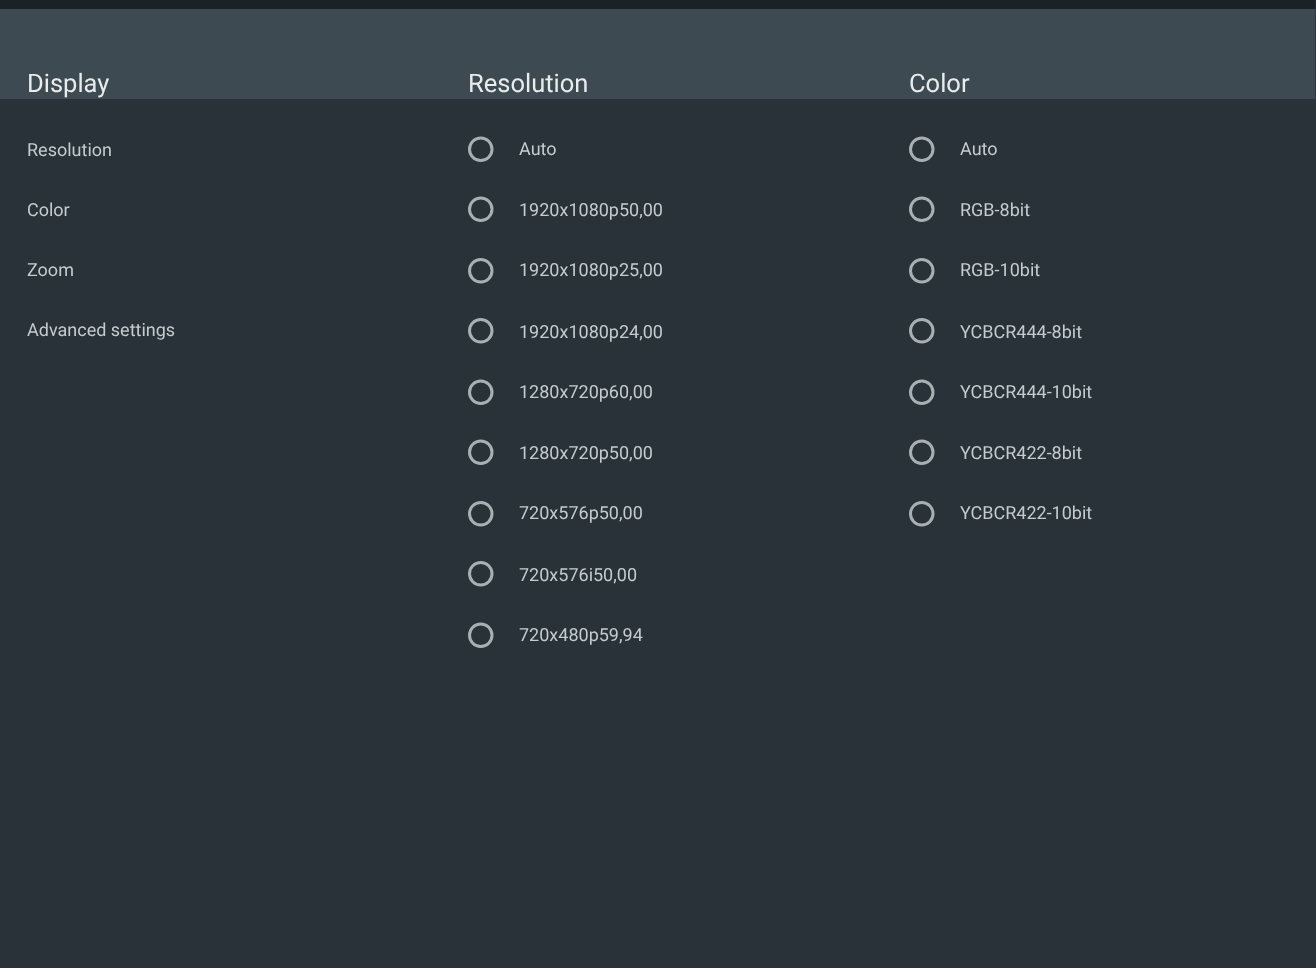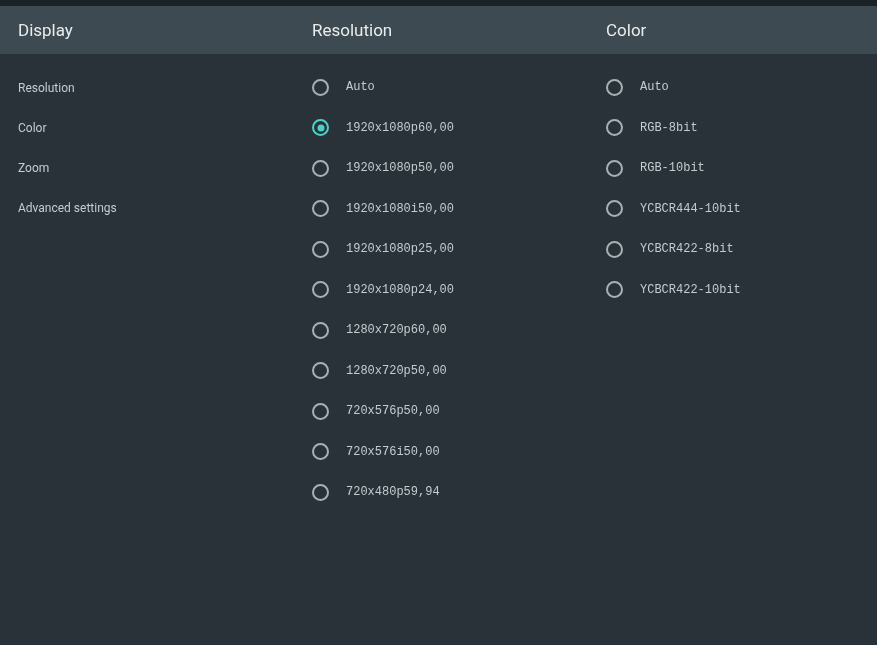--- a/index.html
+++ b/index.html
@@ -15,22 +15,22 @@
       color: #d0d5d8;
       overflow: hidden;
     }
     .top-bar {
       height: 6px;
       background: #1a2226;
     }
     .header-row {
       display: flex;
       background: #3e4a52;
-      height: 48px;
-      align-items: center;
+      height: 60px;
+      align-items: flex-end;
     }
     .col {
       padding-left: 18px;
     }
     .col1 {
       width: 294px;
     }
     .col2 {
       width: 294px;
     }
@@ -86,21 +86,20 @@
       height: 7px;
       background: #4dd0c7;
       border-radius: 50%;
       top: 50%;
       left: 50%;
       transform: translate(-50%, -50%);
     }
     .radio-label {
       font-size: 12px;
       color: #c5cccf;
-      font-family: Liberation Mono, monospace;
     }
   </style>
 </head>
 <body>
 
 <div class="top-bar"></div>
 
 <div class="header-row">
   <div class="col col1">
     <span class="header-title">Display</span>
@@ -127,30 +126,22 @@
       <div class="menu-item">
         <span>Advanced settings</span>
       </div>
     </div>
   <div class="col2 radio-list" id="resolution-list">
       <div class="radio-item">
         <span class="radio-circle"></span>
         <span class="radio-label">Auto</span>
       </div>
       <div class="radio-item">
-        <span class="radio-circle selected"></span>
-        <span class="radio-label">1920x1080p60,00</span>
-      </div>
-      <div class="radio-item">
         <span class="radio-circle"></span>
         <span class="radio-label">1920x1080p50,00</span>
-      </div>
-      <div class="radio-item">
-        <span class="radio-circle"></span>
-        <span class="radio-label">1920x1080i50,00</span>
       </div>
       <div class="radio-item">
         <span class="radio-circle"></span>
         <span class="radio-label">1920x1080p25,00</span>
       </div>
       <div class="radio-item">
         <span class="radio-circle"></span>
         <span class="radio-label">1920x1080p24,00</span>
       </div>
       <div class="radio-item">
@@ -182,20 +173,24 @@
       <div class="radio-item">
         <span class="radio-circle"></span>
         <span class="radio-label">RGB-8bit</span>
       </div>
       <div class="radio-item">
         <span class="radio-circle"></span>
         <span class="radio-label">RGB-10bit</span>
       </div>
       <div class="radio-item">
         <span class="radio-circle"></span>
+        <span class="radio-label">YCBCR444-8bit</span>
+      </div>
+      <div class="radio-item">
+        <span class="radio-circle"></span>
         <span class="radio-label">YCBCR444-10bit</span>
       </div>
       <div class="radio-item">
         <span class="radio-circle"></span>
         <span class="radio-label">YCBCR422-8bit</span>
       </div>
       <div class="radio-item">
         <span class="radio-circle"></span>
         <span class="radio-label">YCBCR422-10bit</span>
       </div>

